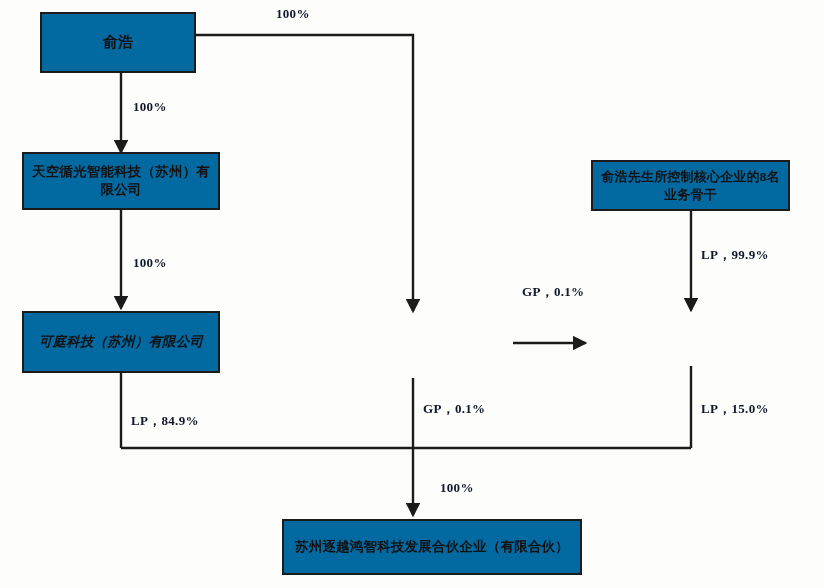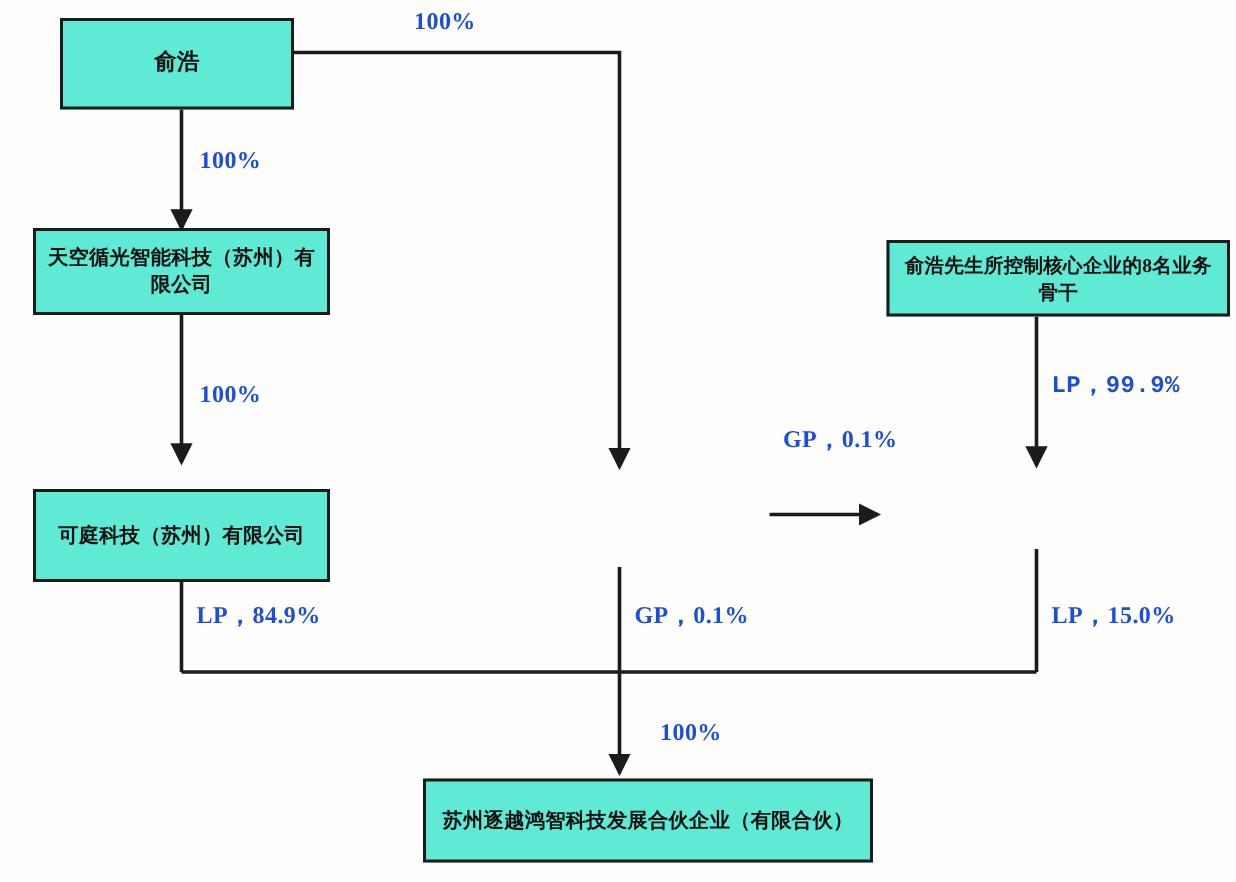--- a/index.html
+++ b/index.html
@@ -18,21 +18,21 @@
   #wires {
     position: absolute;
     left: 0;
     top: 0;
     width: 824px;
     height: 588px;
   }
   .node {
     position: absolute;
     box-sizing: border-box;
-    background: #5eead4;
+    background: #0369a1;
     border: 2.5px solid #1b1b1b;
     display: flex;
     align-items: center;
     justify-content: center;
     text-align: center;
     color: #111111;
     font-family: "Liberation Serif", "DejaVu Serif", serif;
     font-weight: bold;
     font-size: 13.5px;
     line-height: 1.32;
@@ -40,24 +40,24 @@
     padding: 2px 6px;
   }
   .node.root {
     font-size: 15px;
   }
   .node.small {
     font-size: 13px;
   }
   .edge-label {
     position: absolute;
-    color: #1d4ed8;
+    color: #0f172a;
     font-family: "Liberation Serif", "DejaVu Serif", serif;
     font-weight: bold;
-    font-size: 16px;
+    font-size: 13px;
     white-space: nowrap;
     letter-spacing: 0.3px;
   }
 </style>
 </head>
 <body>
 
 <div id="canvas">
 
   <svg id="wires" viewBox="0 0 824 588" xmlns="http://www.w3.org/2000/svg">
@@ -92,55 +92,55 @@
   </svg>
 
   <div class="node root" style="left:40px; top:12px; width:156px; height:61px;">
     <span>俞浩</span>
   </div>
 
   <div class="node" style="left:22px; top:152px; width:198px; height:58px;">
     <span>天空循光智能科技（苏州）有限公司</span>
   </div>
 
-  <div class="node" style="left:22px; top:326px; width:198px; height:62px;">
+  <div class="node" style="left:22px; top:311px; width:198px; height:62px;font-style:italic;">
     <span>可庭科技（苏州）有限公司</span>
   </div>
 
 
-  <div class="node small" style="left:591px; top:160px; width:229px; height:51px;">
+  <div class="node small" style="left:591px; top:160px; width:199px; height:51px;">
     <span>俞浩先生所控制核心企业的8名业务骨干</span>
   </div>
 
 
   <div class="node" style="left:282px; top:519px; width:300px; height:56px;">
     <span>苏州逐越鸿智科技发展合伙企业（有限合伙）</span>
   </div>
 
   <div class="edge-label" style="left:276px; top:6px;">
     <span>100%</span>
   </div>
 
   <div class="edge-label" style="left:133px; top:99px;">
     <span>100%</span>
   </div>
 
   <div class="edge-label" style="left:133px; top:255px;">
     <span>100%</span>
   </div>
 
-  <div class="edge-label" style="left:701px; top:246px;font-family:Liberation Mono, monospace;">
+  <div class="edge-label" style="left:701px; top:246px;">
     <span>LP，99.9%</span>
   </div>
 
   <div class="edge-label" style="left:522px; top:283px;">
     <span>GP，0.1%</span>
   </div>
 
-  <div class="edge-label" style="left:131px; top:400px;">
+  <div class="edge-label" style="left:131px; top:412px;">
     <span>LP，84.9%</span>
   </div>
 
   <div class="edge-label" style="left:423px; top:400px;">
     <span>GP，0.1%</span>
   </div>
 
   <div class="edge-label" style="left:701px; top:400px;font-family:Liberation Serif, serif;">
     <span>LP，15.0%</span>
   </div>

